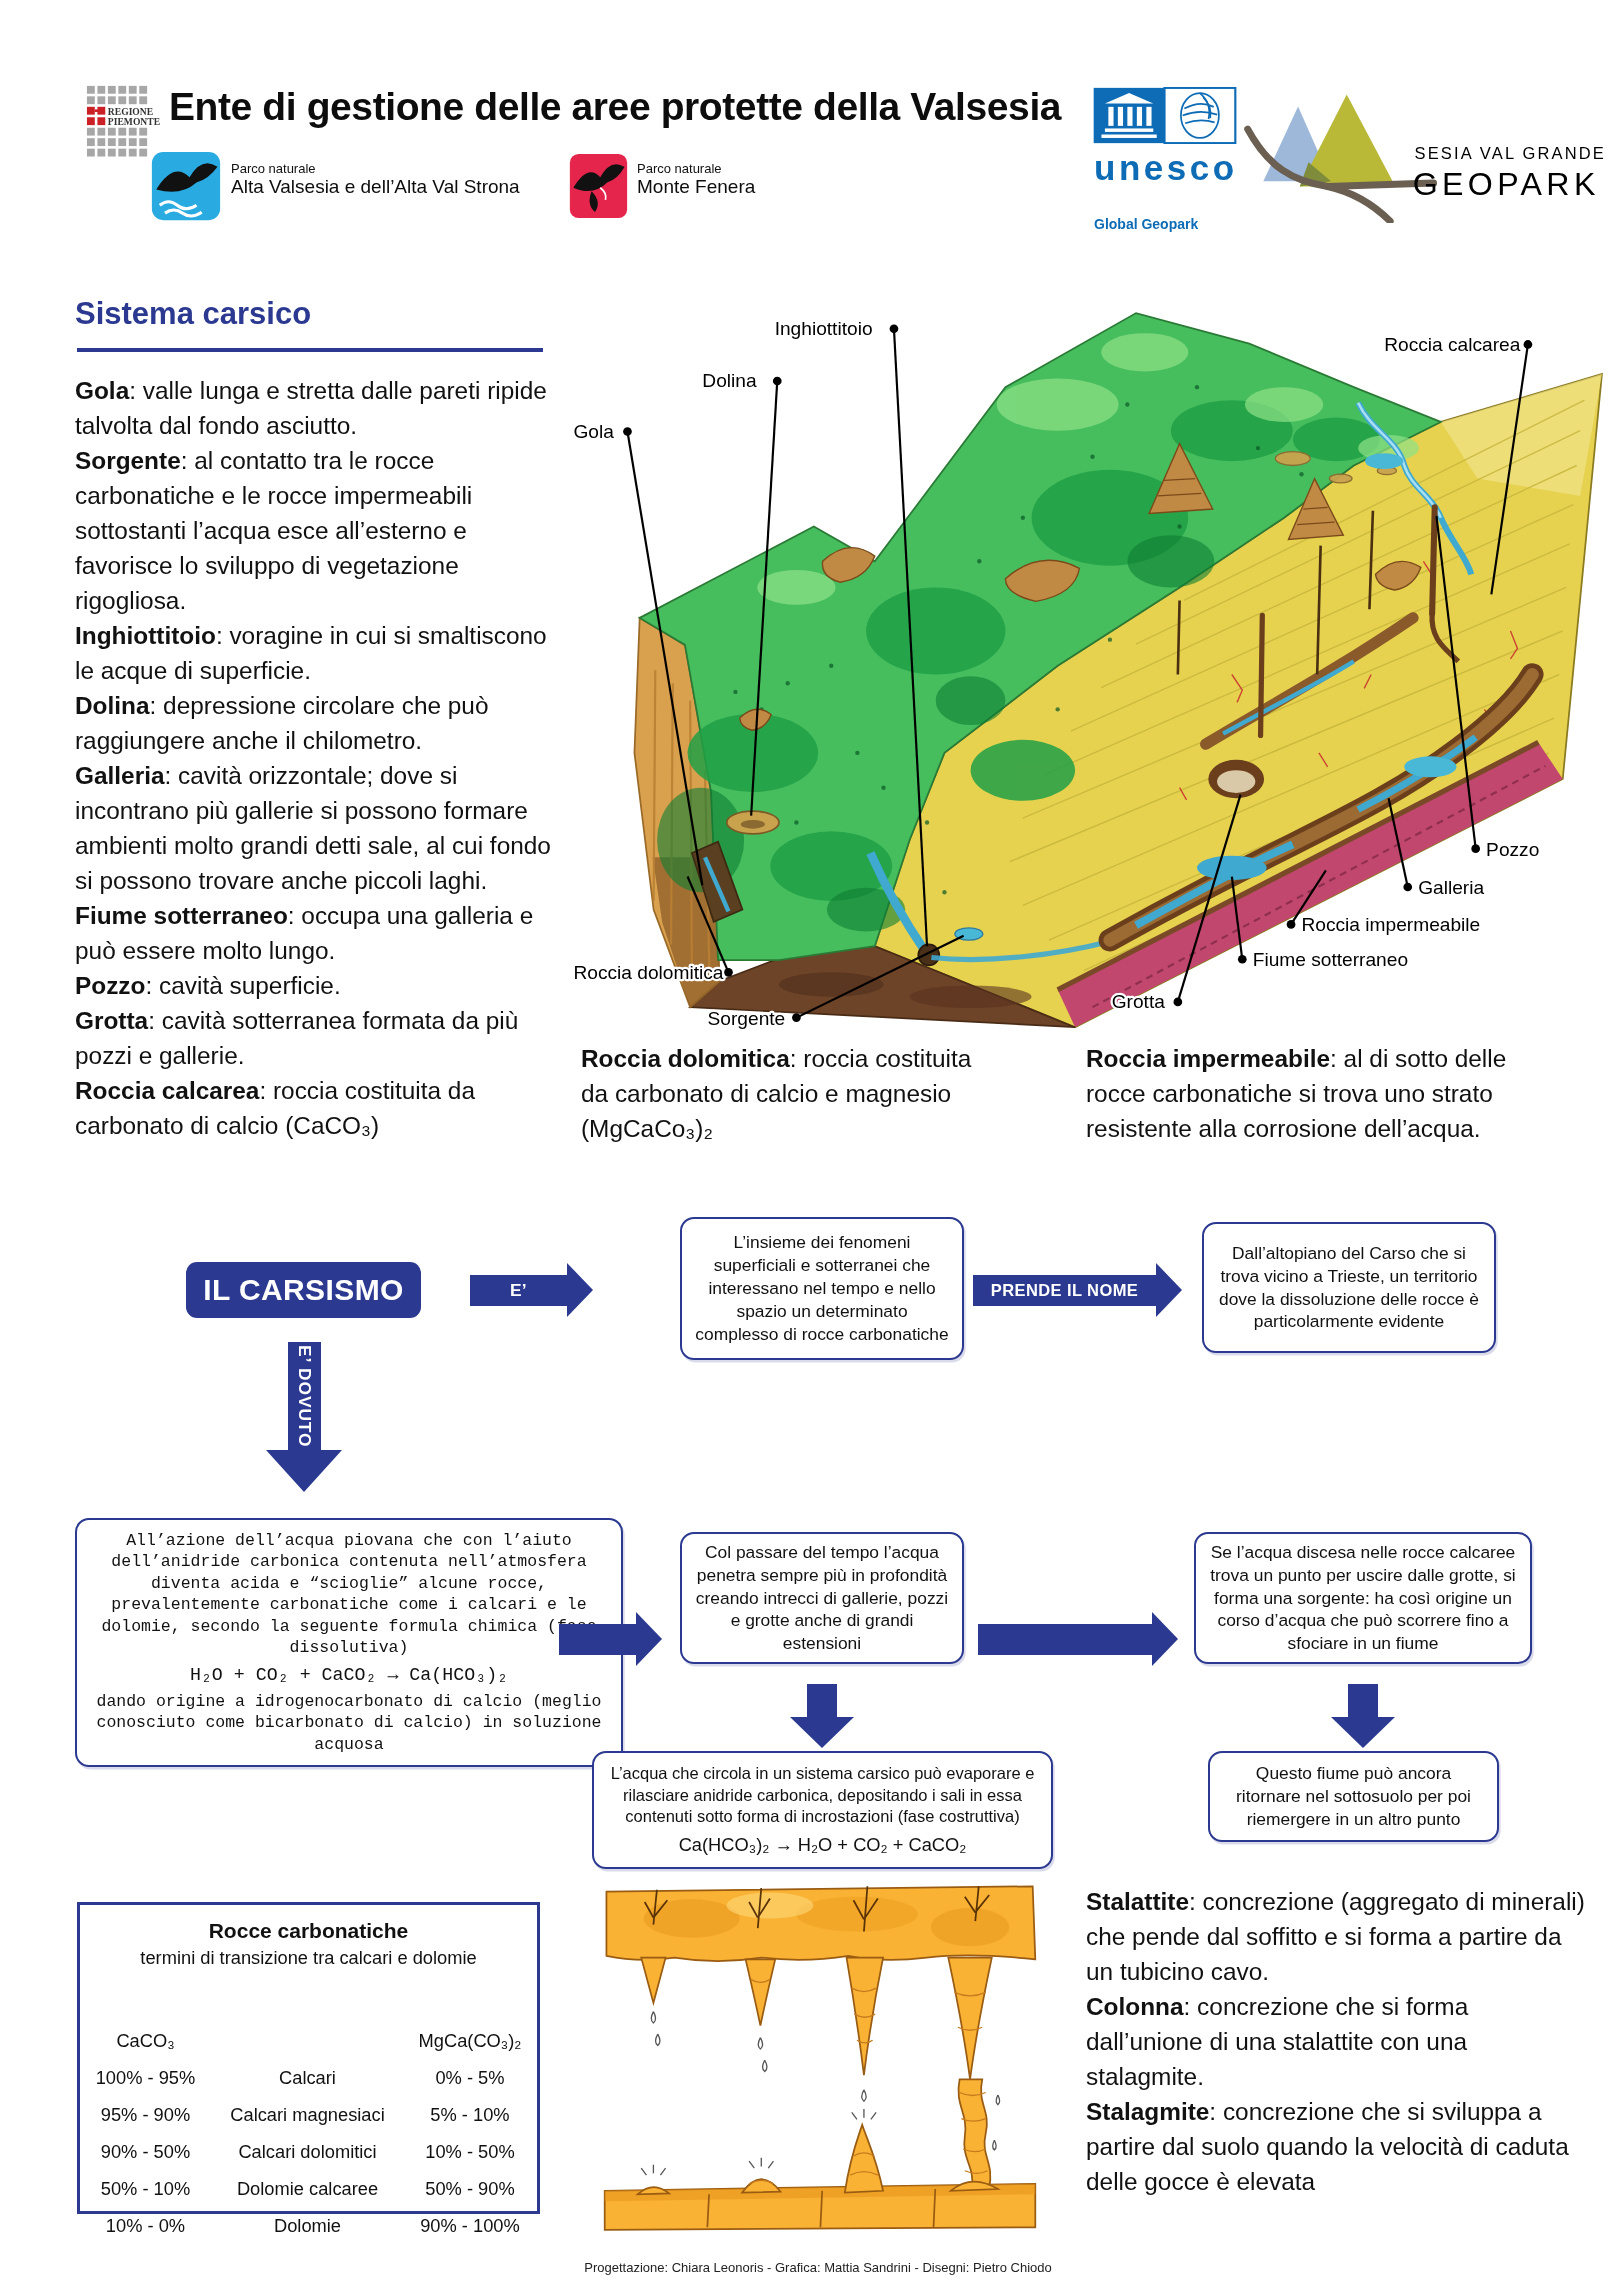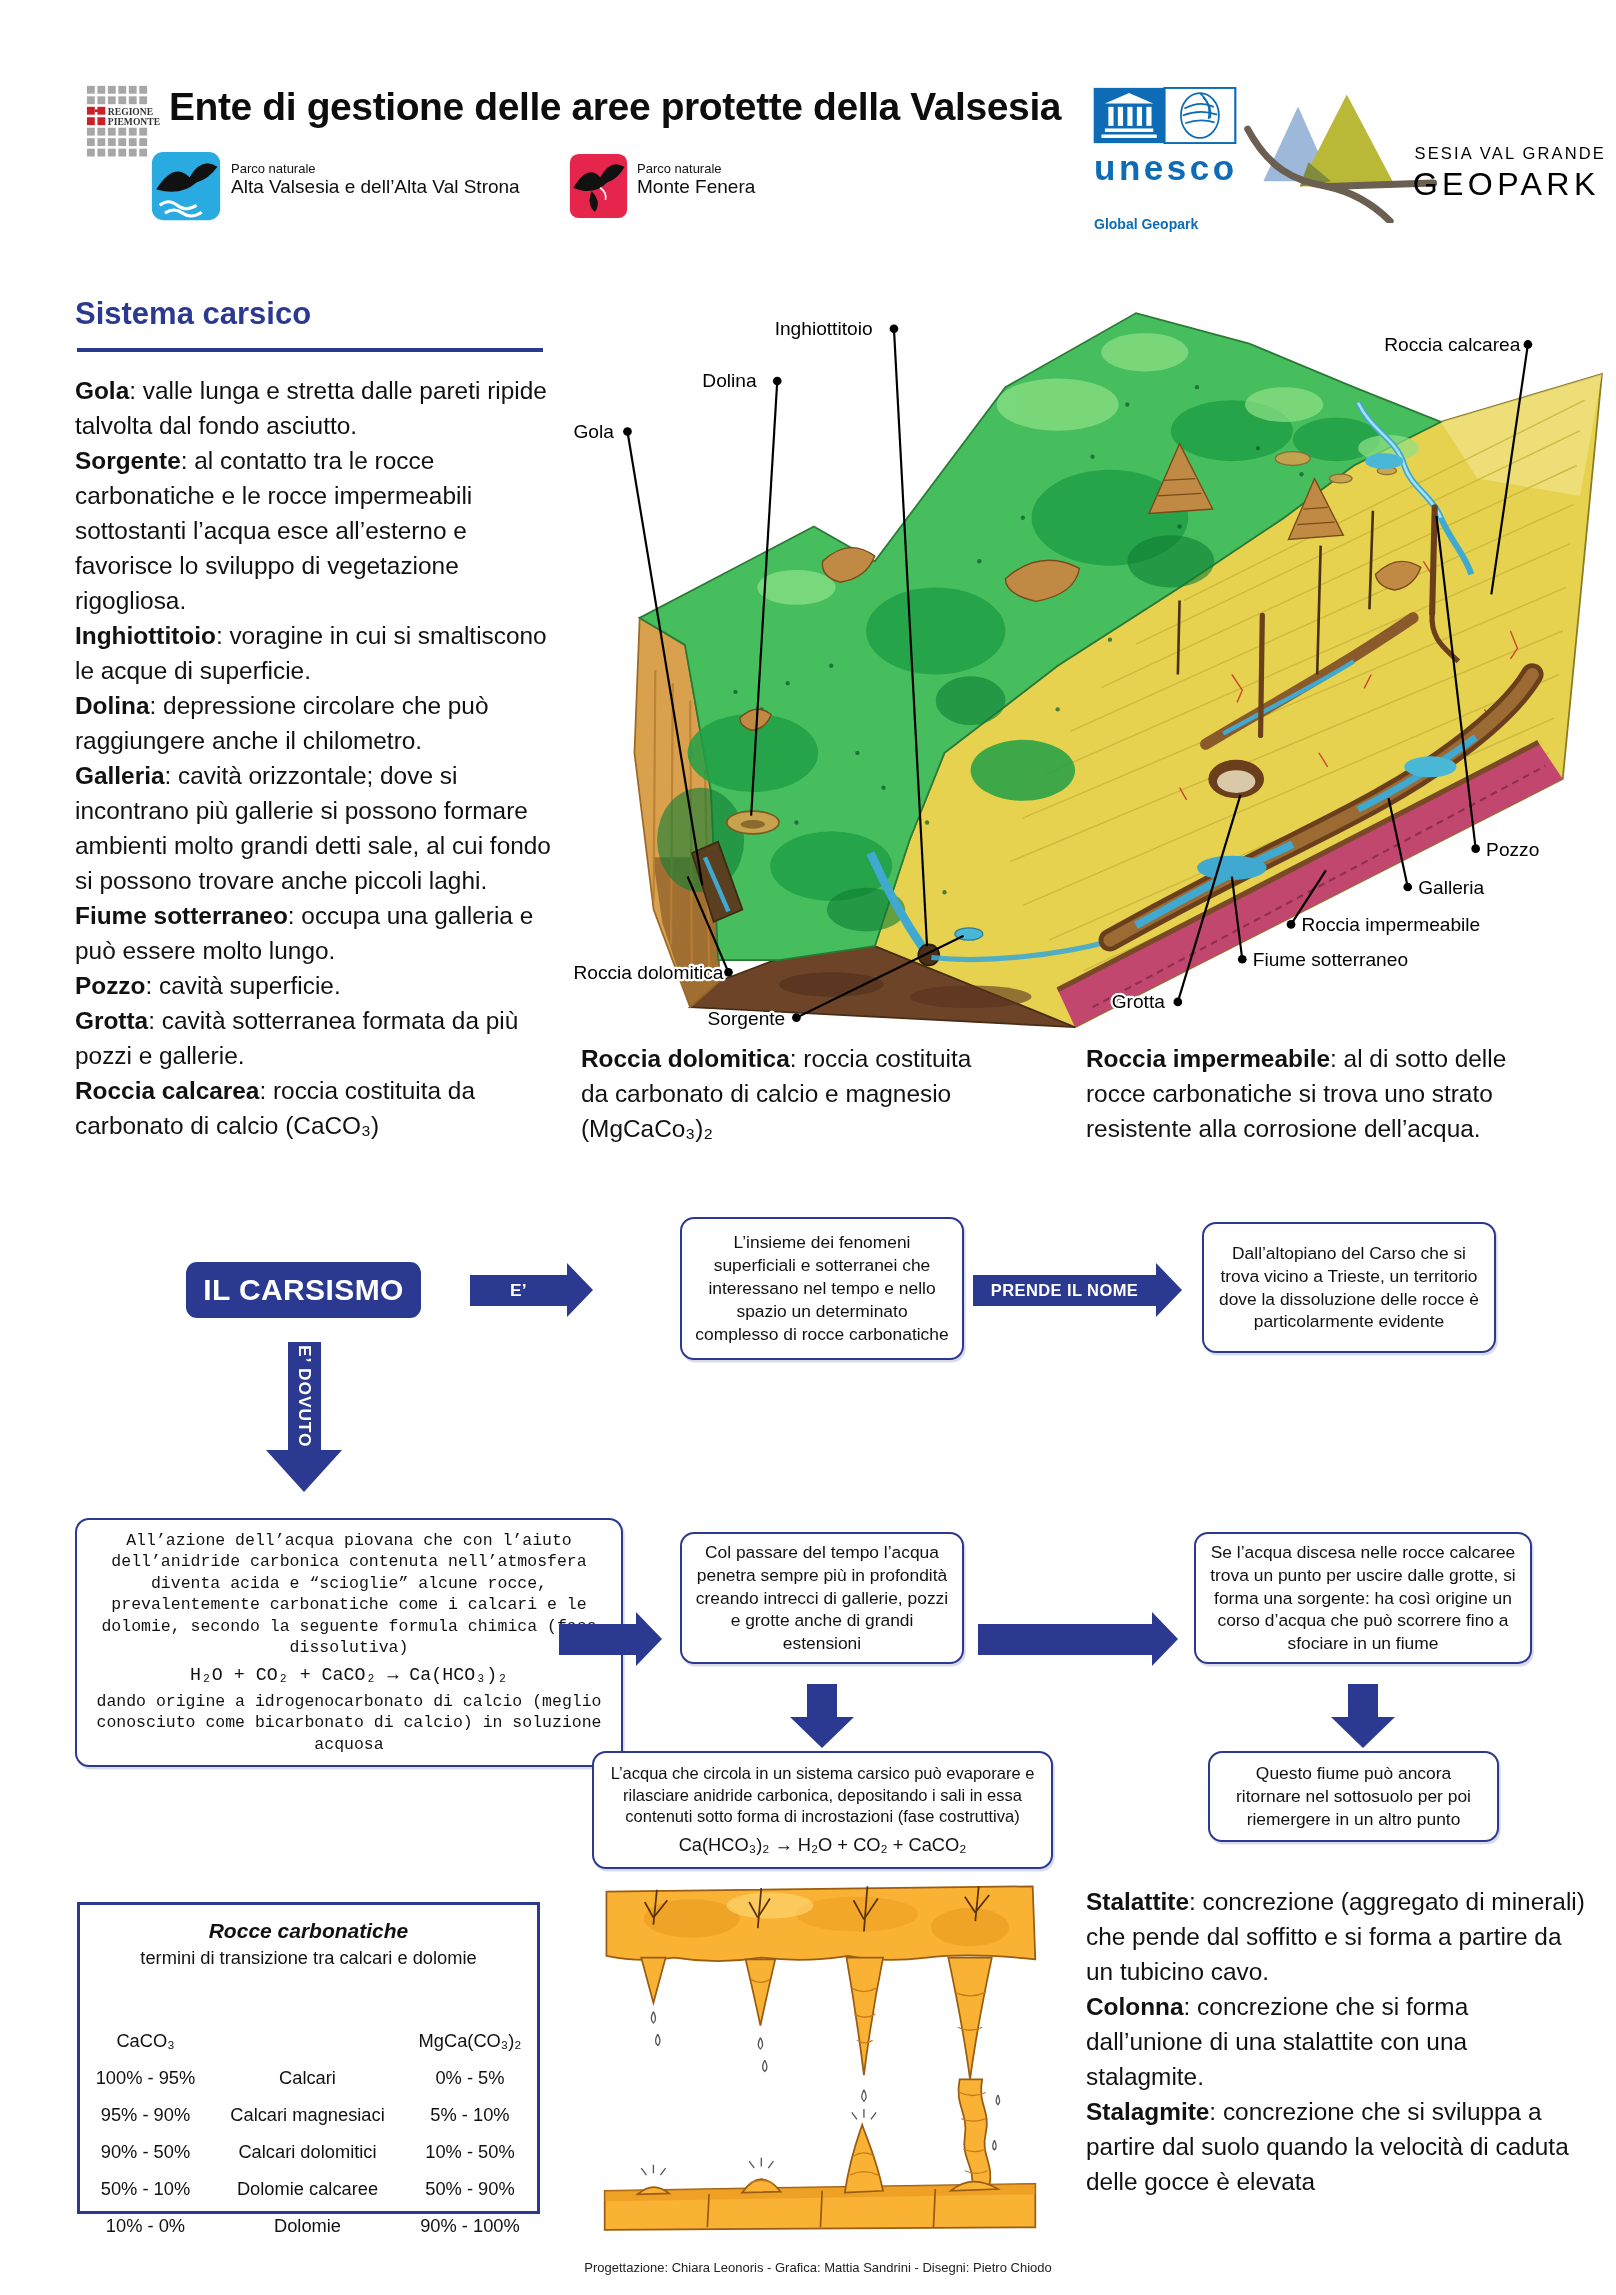--- a/index.html
+++ b/index.html
@@ -55,21 +55,21 @@
   .arrow-down .shaft-v{background:var(--accent);display:flex;align-items:center;justify-content:center;}
   .arrow-down .head-v{width:0;height:0;border-left:38px solid transparent;border-right:38px solid transparent;border-top:42px solid var(--accent);}
   .arrow-down.small .head-v{border-left:32px solid transparent;border-right:32px solid transparent;border-top:31px solid var(--accent);}
   .vtext{writing-mode:vertical-rl;color:#fff;font-weight:bold;font-size:17.4px;letter-spacing:0.9px;}
 
   
   .ctable{
     position:absolute;border:3.5px solid var(--accent);background:#fff;
     text-align:center;padding-top:14px;
   }
-  .ctable .t-title{font-size:21px;font-weight:bold;font-style:italic;}
+  .ctable .t-title{font-size:21px;font-weight:bold;}
   .ctable .t-sub{font-size:18.3px;margin-top:3.5px;}
   .tgrid{display:grid;grid-template-columns:131px 193px 132px;row-gap:15px;margin-top:61px;font-size:18.3px;}
   .tgrid div{white-space:nowrap;}
 
   .credits{font-size:13px;color:#222;text-align:center;}
 
   
   .dlabel{font-family:"Liberation Sans",sans-serif;font-size:22px;fill:#000;paint-order:stroke;stroke:#ffffff;stroke-width:5px;stroke-linejoin:round;}
   .leader{stroke:#000;stroke-width:2.5;fill:none;}
 </style>

